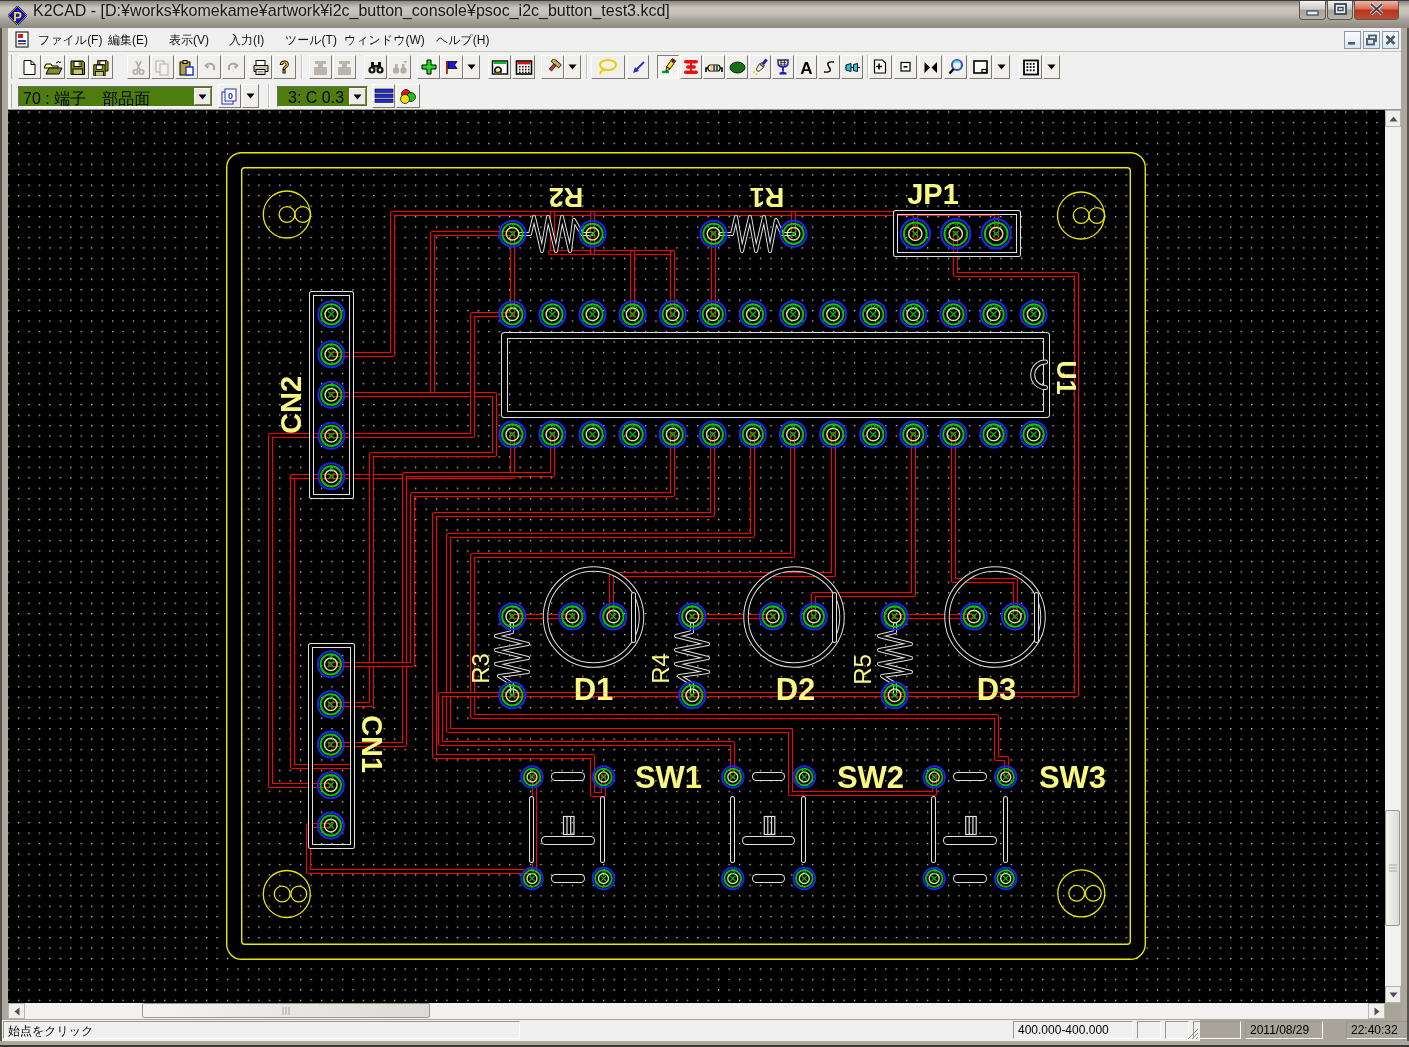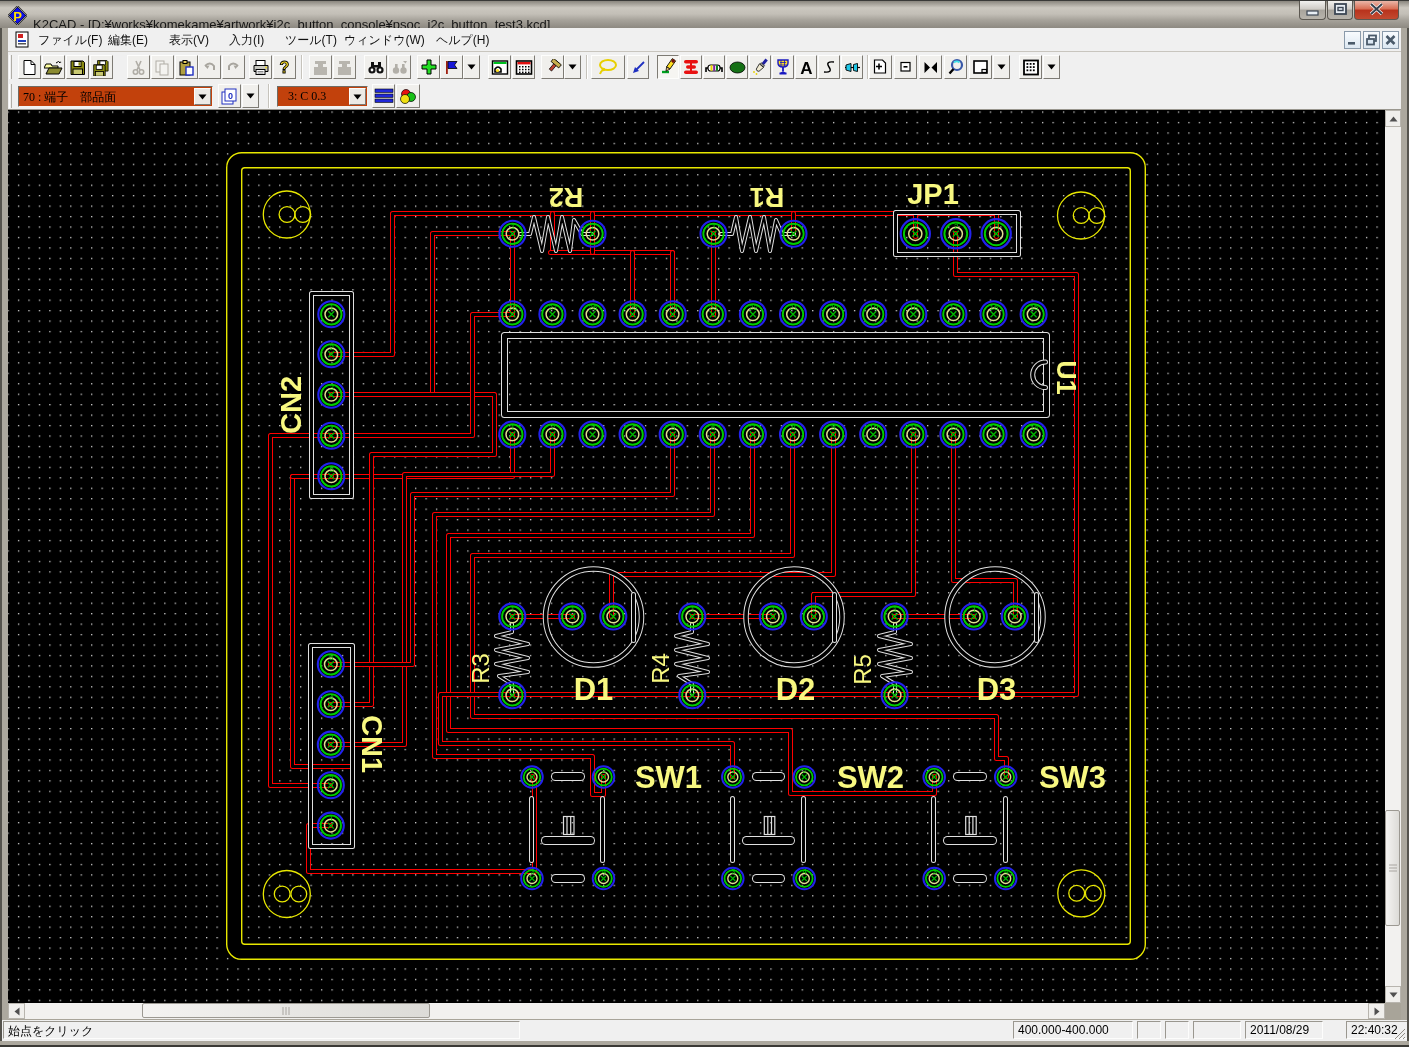--- a/index.html
+++ b/index.html
@@ -1,35 +1,35 @@
 <!DOCTYPE html>
 <html><head><meta charset="utf-8"><style>
 *{margin:0;padding:0;box-sizing:border-box}
 body{width:1409px;height:1047px;overflow:hidden;font-family:"Liberation Sans",sans-serif;background:#a8a499}
 #win{position:absolute;left:0;top:0;width:1409px;height:1047px}
 #title{position:absolute;left:0;top:0;width:1409px;height:28px;
  background:linear-gradient(#8a867e,#cbc7bf 25%,#c3bfb7 48%,#a5a199 72%,#8d8981);border-top:1px solid #3a3a38;}
-#title .txt{position:absolute;left:33px;top:16px;font-size:13px;color:#161616;letter-spacing:0px;white-space:pre}
+#title .txt{position:absolute;left:33px;top:1px;font-size:16px;color:#161616;letter-spacing:0px;white-space:pre}
 .capbtn{position:absolute;top:0;height:19px;border:1px solid #5c5851;border-top:none;border-radius:0 0 4px 4px}
 #menubar{position:absolute;left:6px;top:28px;width:1397px;height:24px;background:#f0f0f0;border-bottom:1px solid #c8c5be}
 .mi{position:absolute;top:4px;font-size:12px;color:#111}
 #tb1{position:absolute;left:6px;top:52px;width:1397px;height:30px;background:#f0f0f0}
 #tb2{position:absolute;left:6px;top:82px;width:1397px;height:28px;background:#f0f0f0;border-bottom:1px solid #9a978f}
 .tb{position:absolute;background:#f0efec;border:1px solid;border-color:#fdfdfc #7e7b74 #7e7b74 #fdfdfc;display:flex;align-items:center;justify-content:center}
 .tb.dn{background:#f6f5f2;border-color:#7e7b74 #fdfdfc #fdfdfc #7e7b74}
 .sep{position:absolute;width:2px;border-left:1px solid #c6c3bc;border-right:1px solid #fff}
 .grip{position:absolute;width:3px;border-left:1px solid #fff;border-right:1px solid #b0ada6}
-.combo{position:absolute;background:#c2410c;border:1px solid;border-color:#6e6b64 #f4f3f0 #f4f3f0 #6e6b64;font-family:Liberation Serif, serif;font-size:12px;color:#000}
+.combo{position:absolute;background:#4d7c0f;border:1px solid;border-color:#6e6b64 #f4f3f0 #f4f3f0 #6e6b64;font-family:Liberation Sans, sans-serif;font-size:16px;color:#000}
 .cbarrow{position:absolute;right:1px;top:1px;bottom:1px;width:17px;background:#eceae6;border:1px solid;border-color:#fdfdfc #7e7b74 #7e7b74 #fdfdfc;display:flex;align-items:center;justify-content:center}
 #canvas{position:absolute;left:8px;top:110px;width:1377px;height:893px;background:#000}
 #vsb{position:absolute;left:1385px;top:110px;width:16px;height:893px;background:#f2f1ef}
 #hsb{position:absolute;left:8px;top:1003px;width:1377px;height:16px;background:#f2f1ef}
 .sbtn{position:absolute;background:#f0efec;border:1px solid #b8b5ae;display:flex;align-items:center;justify-content:center}
 .thumb{position:absolute;background:linear-gradient(90deg,#f4f3f1,#dcdbd7);border:1px solid #9c9992;border-radius:2px}
-#status{position:absolute;left:2px;top:1020px;width:1405px;height:21px;background:#f0f0f0;font-size:12px;color:#000}
+#status{position:absolute;left:2px;top:1020px;width:1198px;height:21px;background:#f0f0f0;font-size:12px;color:#000}
 .sf{position:absolute;top:1px;height:18px;border:1px solid;border-color:#9a978f #fdfdfc #fdfdfc #9a978f;padding:1px 4px;white-space:pre;overflow:hidden}
 </style></head><body>
 <div id="win">
 
 <div id="title">
 <svg style="position:absolute;left:8px;top:5px" width="19" height="19">
         <g transform="rotate(45 9.5 9.5)">
           <rect x="3" y="3" width="13" height="13" fill="#1010e8" stroke="#000" stroke-width="1.6"></rect>
           <rect x="3" y="3" width="13" height="13" fill="none" stroke="#fff" stroke-width="0.6"></rect>
         </g>

